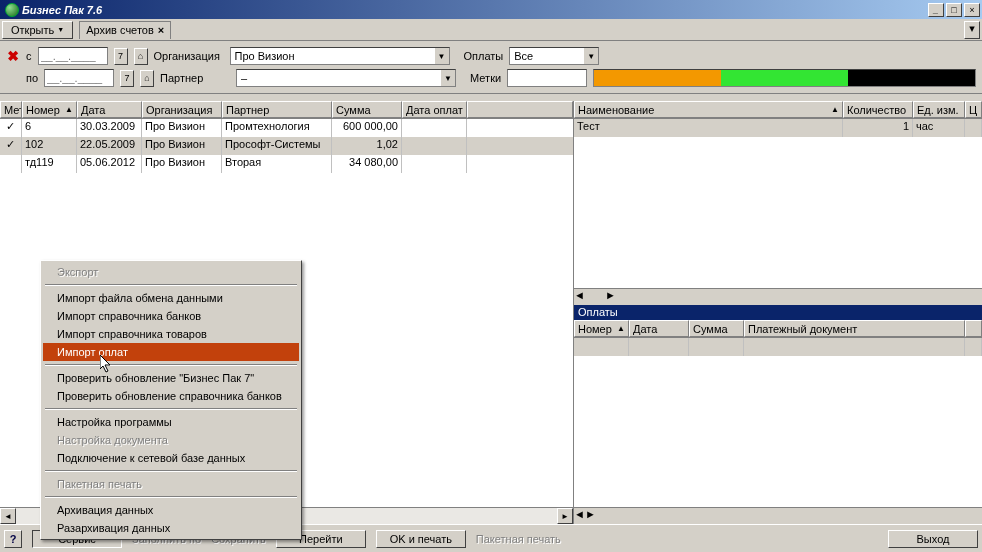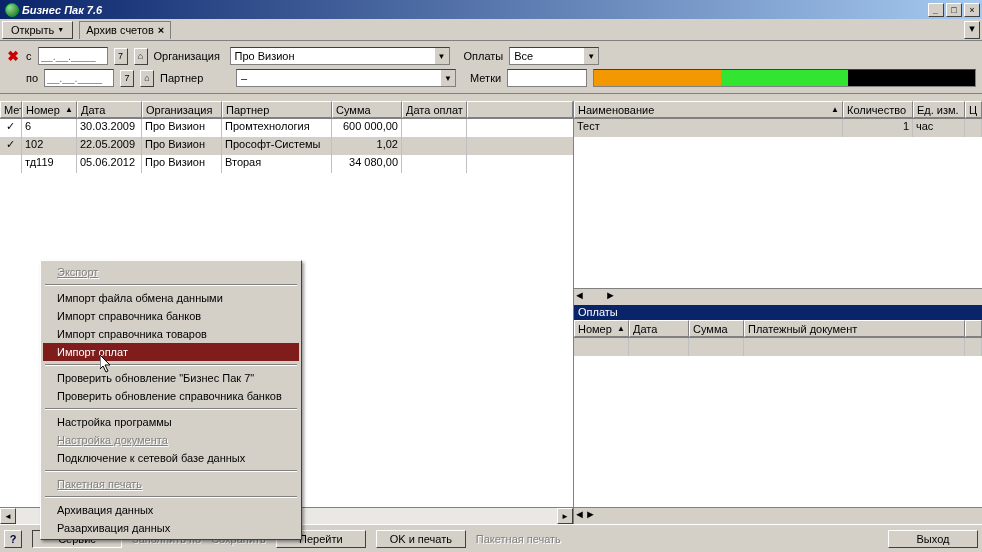--- a/index.html
+++ b/index.html
@@ -214,22 +214,22 @@
     border-left-color: #fff;
     box-shadow: 2px 2px 3px rgba(0,0,0,0.4);
     padding: 2px;
     z-index: 100;
   }
   .menu-item {
     padding: 3px 14px;
     font-size: 11px;
     white-space: nowrap;
   }
-  .menu-item.disabled { color: #808080; text-shadow: 1px 1px 0 #fff; text-decoration: underline; }
-  .menu-item.highlight { background: #7f1d1d; color: #fff; }
+  .menu-item.disabled { color: #808080; text-shadow: 1px 1px 0 #fff; }
+  .menu-item.highlight { background: #c2410c; color: #fff; }
   .menu-sep { height: 1px; margin: 3px 2px; border-top: 1px solid #808080; border-bottom: 1px solid #fff; }
   .cursor {
     position: absolute;
     left: 100px; top: 355px;
     width: 14px; height: 20px;
     z-index: 200;
     pointer-events: none;
   }
   .sort-arrow { font-size: 8px; margin-left: auto; }
   .right-scroll-h {

